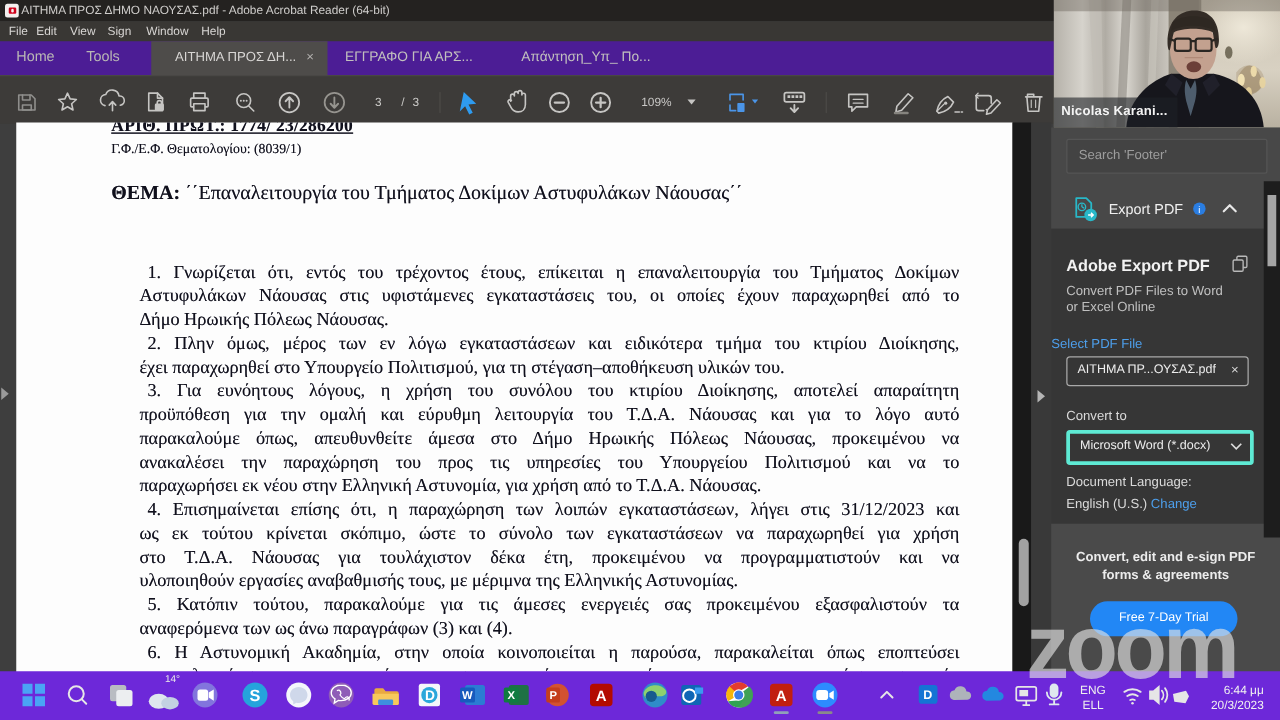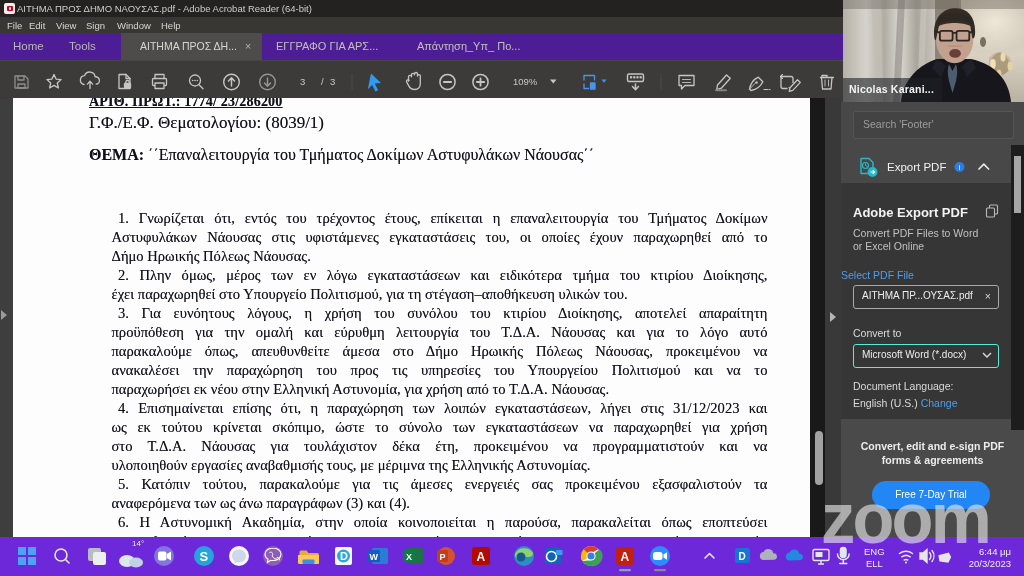--- a/index.html
+++ b/index.html
@@ -20,21 +20,21 @@
 #toolbar{left:0;top:60px;width:1024px;height:38px;background:#3d3b39;border-top:1px solid #494745}
 
 #page{left:13px;top:98px;width:797px;height:440px;background:#fdfdfd;overflow:hidden}
 #docscroll{left:810px;top:98px;width:15px;height:440px;background:#191919}
 #docthumb{left:815px;top:431px;width:8px;height:54px;background:#a2a2a2;border-radius:4px}
 #strip{left:825px;top:98px;width:16px;height:440px;background:#393939}
 #striparrow{left:830px;top:312px;width:0;height:0;border-left:6px solid #b5b5b5;border-top:5px solid transparent;border-bottom:5px solid transparent}
 #leftarrow{left:1px;top:310px;width:0;height:0;border-left:6px solid #9a9a9a;border-top:5px solid transparent;border-bottom:5px solid transparent}
 .doc{color:#10101c;font-family:"Liberation Serif",serif;text-shadow:0 0 .5px rgba(20,20,40,.55)}
 #hdr1{left:76px;top:-4.5px;font-size:14px;font-weight:bold;text-decoration:underline;letter-spacing:.2px}
-#hdr2{left:76px;top:15px;font-size:17px}
+#hdr2{left:76px;top:15px;font-size:11px}
 #hdr3{left:76px;top:48.2px;font-size:16px}
 #body{left:98.5px;top:110.8px;width:656px;font-size:14.6px;line-height:19px;text-align:justify}
 #body .ln{height:19px;overflow:visible;text-align:justify;text-align-last:justify;white-space:nowrap}
 #body .last{text-align-last:left}
 #body .ind{text-indent:6.5px}
 
 #panel-top{left:841px;top:102px;width:183px;height:81px;background:#484848}
 #searchbox{left:853px;top:111px;width:159px;height:26px;background:#434343;border:1px solid #555;border-radius:2px;color:#9d9d9d;font-size:10.5px}
 #exportrow{left:841px;top:150px;width:183px;height:33px;color:#e8e8e8}
 #panel-body{left:841px;top:183px;width:183px;height:236px;background:#363636;color:#ccc}
@@ -246,21 +246,21 @@
       <rect x="1.5" y="4" width="8" height="9" rx="1" fill="#363636"></rect>
     </g>
   </svg>
   <div style="position:absolute;left:12px;top:44px;font-size:10.5px;line-height:13px;color:#c0c0c0">Convert PDF Files to Word<br>or Excel Online</div>
   <div style="position:absolute;left:0;top:86px;font-size:10.5px;color:#4d9fec">Select PDF File</div>
   <div style="position:absolute;left:12px;top:102px;width:144px;height:22px;border:1px solid #a9a9a9;border-radius:3px">
      <span style="position:absolute;left:8px;top:4px;font-size:10px;color:#ededed">ΑΙΤΗΜΑ ΠΡ...ΟΥΣΑΣ.pdf</span>
      <span style="position:absolute;right:7px;top:4px;font-size:10.5px;color:#dcdcdc">×</span>
   </div>
   <div style="position:absolute;left:12px;top:144px;font-size:10.5px;color:#dadada">Convert to</div>
-  <div style="position:absolute;left:12px;top:161px;width:144px;height:22px;border:1px solid #5eead4;border-radius:3px">
+  <div style="position:absolute;left:12px;top:161px;width:144px;height:22px;border:3px solid #5eead4;border-radius:3px">
      <span style="position:absolute;left:8px;top:4px;font-size:10px;color:#ededed">Microsoft Word (*.docx)</span>
      <svg width="10" height="8" style="position:absolute;right:6px;top:7px">
         <path d="M1 1 l4 4 4-4" fill="none" stroke="#dcdcdc" stroke-width="1.4"></path>
       </svg>
   </div>
   <div style="position:absolute;left:12px;top:197px;font-size:10.5px;color:#dadada">Document Language:</div>
   <div style="position:absolute;left:12px;top:214px;font-size:10.5px;color:#dadada">English (U.S.) <span style="color:#4d9fec">Change</span></div>
 </div>
 <div class="abs" id="promo">
   <div style="position:absolute;left:0;width:183px;top:19.5px;text-align:center;font-size:10.5px;font-weight:bold;line-height:14.5px;color:#ececec">Convert, edit and e-sign PDF<br>forms &amp; agreements</div>

